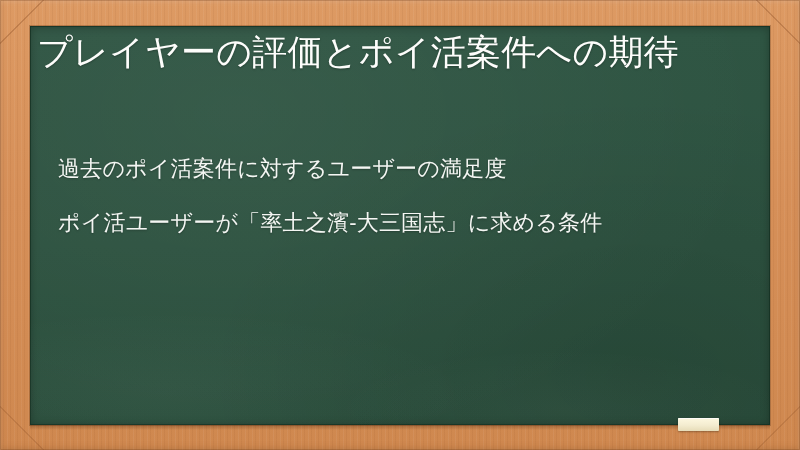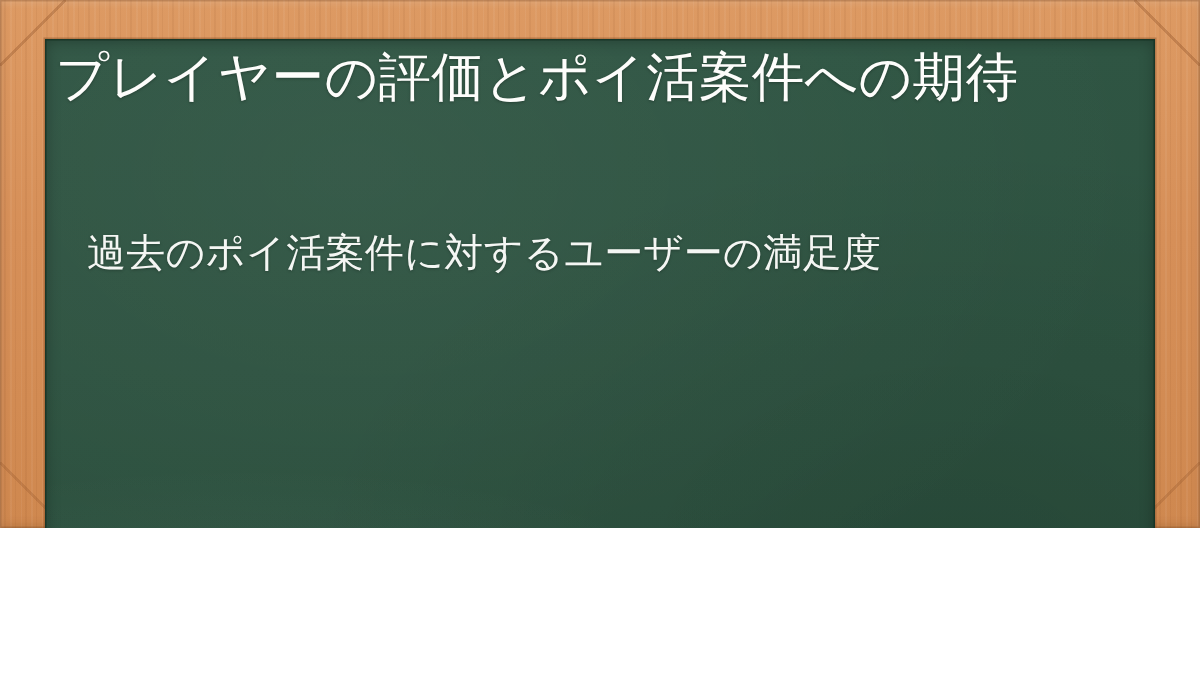--- a/index.html
+++ b/index.html
@@ -5,21 +5,21 @@
 <style>
   html, body {
     margin: 0;
     padding: 0;
     background: #ffffff;
   }
 
   .slide {
     position: relative;
     width: 800px;
-    height: 352px;
+    height: 450px;
     overflow: hidden;
     background: #fef9c3;
     font-family: "Liberation Sans", "DejaVu Sans", sans-serif;
     -webkit-font-smoothing: antialiased;
   }
 
   
   .frame {
     position: absolute;
     inset: 0;
@@ -130,21 +130,21 @@
     left: 28px;
     top: 124px;
     width: 672px;
     margin: 0;
     padding: 0;
     list-style: none;
   }
 
   .bullet-item {
     color: #f4f6f3;
-    font-size: 26px;
+    font-size: 22px;
     line-height: 37px;
     font-weight: 400;
     letter-spacing: 0.2px;
     margin: 0 0 17px 0;
     text-shadow: 0 1px 2px rgba(0,0,0,0.26);
   }
   .bullet-item:last-child {
     margin-bottom: 0;
   }
 
@@ -185,20 +185,21 @@
   <div class="miter bl"></div>
   <div class="miter br"></div>
 
   <div class="board">
     <div class="board-content">
 
       <h1 class="title">プレイヤーの評価とポイ活案件への期待</h1>
 
       <ul class="bullets">
         <li class="bullet-item">過去のポイ活案件に対するユーザーの満足度</li>
+        <li class="bullet-item">ポイ活ユーザーが「率土之濱-大三国志」に求める条件</li>
       </ul>
 
     </div>
   </div>
 
   <div class="ledge-shadow"></div>
   <div class="chalk"></div>
 
 </div>
 

